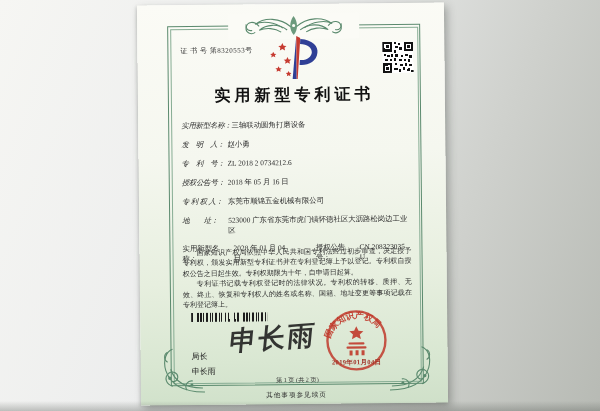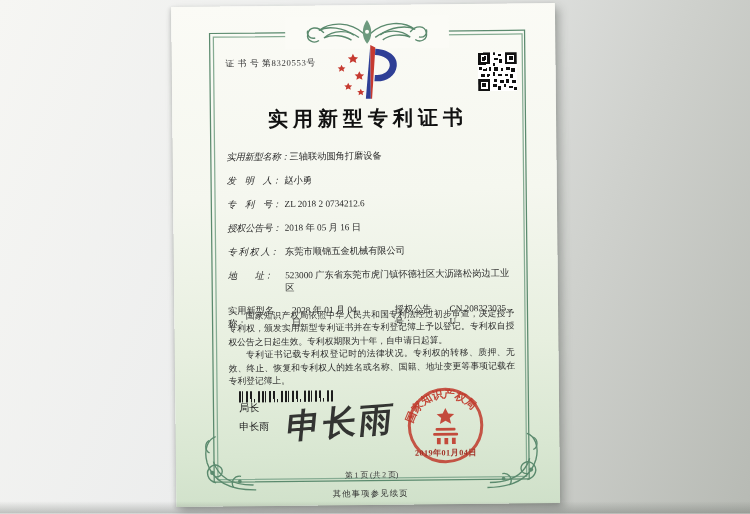--- a/index.html
+++ b/index.html
@@ -39,21 +39,21 @@
   .flabel{flex:0 0 46px;white-space:nowrap;letter-spacing:-.2px;font-style:italic;}
   .fvalue{flex:1;line-height:10px;}
   .grantrow{display:flex;height:11px;margin-top:1px;line-height:10px;}
   .grant2{margin-left:22px;}
   .paras{position:absolute;left:12px;top:221px;width:229px;font-size:7px;line-height:10.4px;
     color:#2e2e2e;text-align:justify;}
   .paras p{margin:0;text-indent:2em;}
   .barcode{position:absolute;left:20px;top:286px;width:76px;height:9px;
     background:repeating-linear-gradient(90deg,#1d1d1d 0 1.5px,transparent 1.5px 2.6px,
       #1d1d1d 2.6px 3.2px,transparent 3.2px 5.8px,#1d1d1d 5.8px 7.5px,transparent 7.5px 9.2px);}
-  .director{position:absolute;left:20px;top:292px;font-size:8px;color:#222;line-height:15px;}
+  .director{position:absolute;left:20px;top:322px;font-size:8px;color:#222;line-height:15px;}
   .sig{position:absolute;left:58px;top:294px;font-size:27px;color:#1c1c1c;
     transform:rotate(-4deg) skewX(-10deg);letter-spacing:2px;font-weight:bold;opacity:.88;}
   .sealbox{position:absolute;left:151px;top:281px;width:68px;height:68px;}
   .sealdate{position:absolute;left:146px;top:333px;width:78px;text-align:center;
     font-size:6.6px;color:#a2352a;font-weight:bold;letter-spacing:.3px;}
   .pagefoot{position:absolute;left:0;top:350px;width:100%;text-align:center;
     font-size:6.2px;color:#333;}
   .contnote{position:absolute;left:30px;top:387px;width:251px;text-align:center;
     font-size:6.6px;color:#2e2e2e;letter-spacing:1px;}
 </style>

